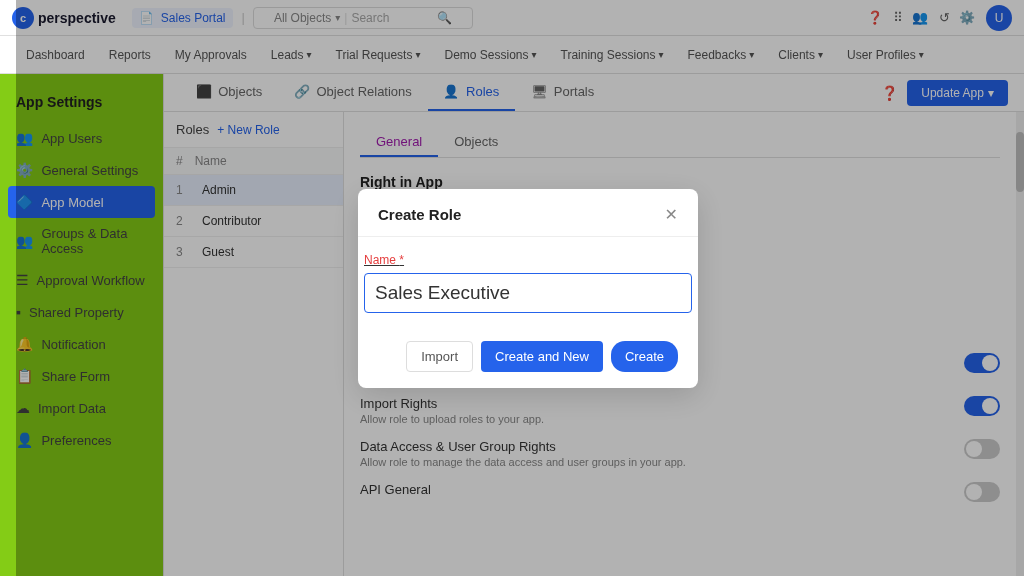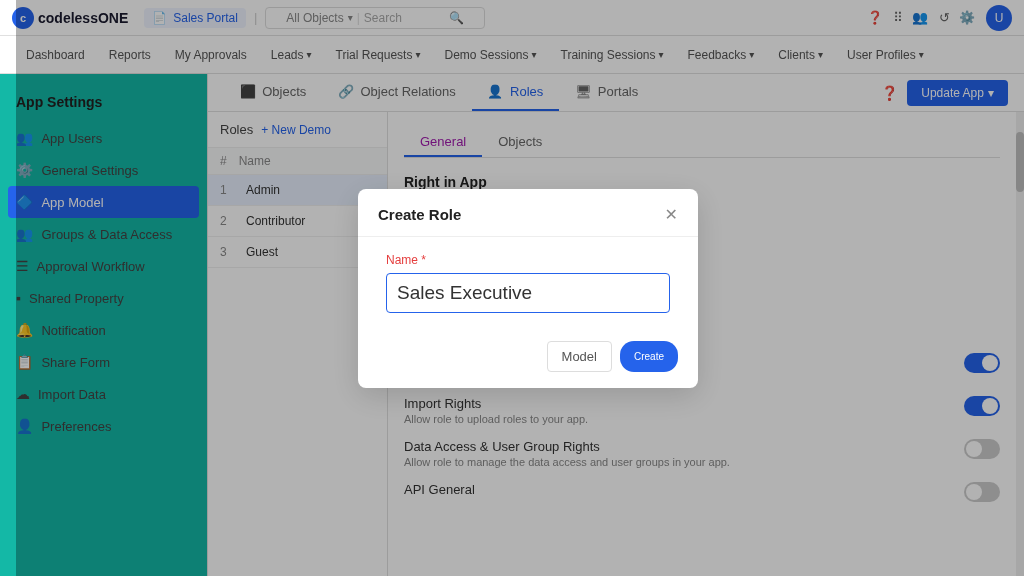--- a/index.html
+++ b/index.html
@@ -16,21 +16,21 @@
     .topbar-avatar { width: 26px; height: 26px; background: #2563eb; border-radius: 50%; color: #fff; display: flex; align-items: center; justify-content: center; font-size: 12px; }
 
     
     .navbar { display: flex; align-items: center; background: #fff; border-bottom: 1px solid #e0e0e0; padding: 0 16px; height: 38px; gap: 4px; }
     .nav-item { padding: 6px 10px; font-size: 12px; color: #555; cursor: pointer; white-space: nowrap; display: flex; align-items: center; gap: 3px; }
 
     
     .layout { display: flex; height: calc(576px - 74px); }
 
     
-    .sidebar { width: 208px; background: #14b8a6; border-right: 1px solid #e0e0e0; padding: 16px 0; flex-shrink: 0; }
+    .sidebar { width: 164px; background: #84cc16; border-right: 1px solid #e0e0e0; padding: 16px 0; flex-shrink: 0; }
     .sidebar-title { padding: 4px 16px 12px; font-size: 14px; font-weight: 600; color: #222; }
     .sidebar-item { display: flex; align-items: center; gap: 8px; padding: 8px 16px; font-size: 13px; color: #444; cursor: pointer; }
     .sidebar-item.active { background: #2563eb; color: #fff; border-radius: 4px; margin: 0 8px; padding: 8px 8px; }
     .sidebar-icon { font-size: 14px; }
 
     
     .content { flex: 1; overflow: hidden; display: flex; flex-direction: column; }
 
     
     .tab-bar { display: flex; align-items: center; background: #fff; border-bottom: 1px solid #e0e0e0; padding: 0 16px; justify-content: space-between; }
@@ -71,40 +71,40 @@
     
     .scrollbar { width: 8px; background: #f0f0f0; }
     .scrollbar-thumb { background: #c0c0c0; border-radius: 4px; height: 60px; margin-top: 20px; }
 
     
     .modal-overlay { position: fixed; top: 0; left: 16px; width: 100%; height: 100%; background: rgba(0,0,0,0.3); display: flex; align-items: center; justify-content: center; z-index: 100; }
     .modal { background: #fff; border-radius: 8px; width: 340px; box-shadow: 0 8px 30px rgba(0,0,0,0.15); }
     .modal-header { display: flex; align-items: center; justify-content: space-between; padding: 16px 20px 12px; border-bottom: 1px solid #eee; }
     .modal-title { font-size: 15px; font-weight: 600; color: #222; }
     .modal-close { color: #888; cursor: pointer; font-size: 16px; }
-    .modal-body { padding: 16px 28px; }
+    .modal-body { padding: 16px 6px; text-decoration: underline; }
     .modal-label { font-size: 12px; font-weight: 500; color: #333; margin-bottom: 6px; }
     .modal-label span { color: #e53e3e; }
     .modal-input { width: 100%; border: 1.5px solid #2563eb; border-radius: 4px; padding: 8px 10px; font-size: 19px; outline: none; color: #333; }
     .modal-footer { display: flex; justify-content: flex-end; gap: 8px; padding: 12px 20px 16px; }
     .btn-cancel { background: #fff; border: 1px solid #ddd; border-radius: 4px; padding: 7px 14px; font-size: 13px; cursor: pointer; color: #555; }
     .btn-create-new { background: #2563eb; color: #fff; border: none; border-radius: 4px; padding: 7px 14px; font-size: 13px; cursor: pointer; }
-    .btn-create { background: #2563eb; color: #fff; border: none; border-radius: 14px; padding: 7px 14px; font-size: 10px; cursor: pointer; }
+    .btn-create { background: #2563eb; color: #fff; border: none; border-radius: 14px; padding: 7px 14px; font-size: 13px; cursor: pointer; }
 
     .chevron { font-size: 10px; }
   </style>
 </head>
 <body>
 
 <div class="topbar">
   <div class="topbar-logo">
     <div class="logo-circle">
       <span>c</span>
     </div>
-    <span>codelessONE</span>
+    <span>perspective</span>
   </div>
   <div class="topbar-app">
     <span>📄</span>
     <span>Sales Portal</span>
   </div>
   <div class="topbar-sep">|</div>
   <div class="topbar-search">
     <span>All Objects</span>
     <span class="chevron">▾</span>
     <span style="color:#ddd">|</span>
@@ -208,21 +208,21 @@
           <span>▾</span>
         </button>
       </div>
     </div>
 
     <div class="roles-area">
 
       <div class="roles-panel">
         <div class="roles-header">
           <span class="roles-header-title">Roles</span>
-          <span class="new-role-btn">+ New Demo</span>
+          <span class="new-role-btn">+ New Role</span>
         </div>
         <div class="roles-table-header">
           <span>#</span>
           <span>Name</span>
         </div>
         <div class="role-row selected">
           <span class="role-num">1</span>
           <span class="role-name">Admin</span>
         </div>
         <div class="role-row">
@@ -304,17 +304,18 @@
       <span class="modal-close">✕</span>
     </div>
     <div class="modal-body">
       <div class="modal-label">
         <span>Name</span>
         <span style="color:#e53e3e"> *</span>
       </div>
       <input class="modal-input" type="text" value="Sales Executive" style="">
     </div>
     <div class="modal-footer">
-      <button class="btn-cancel">Model</button>
+      <button class="btn-cancel">Import</button>
+      <button class="btn-create-new">Create and New</button>
       <button class="btn-create">Create</button>
     </div>
   </div>
 </div>
 
 </body></html>

